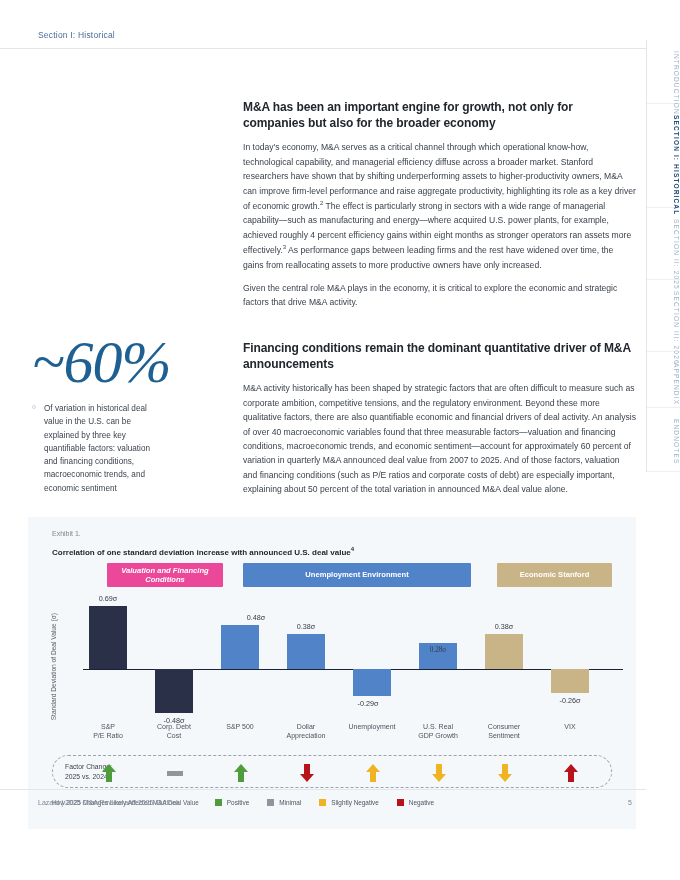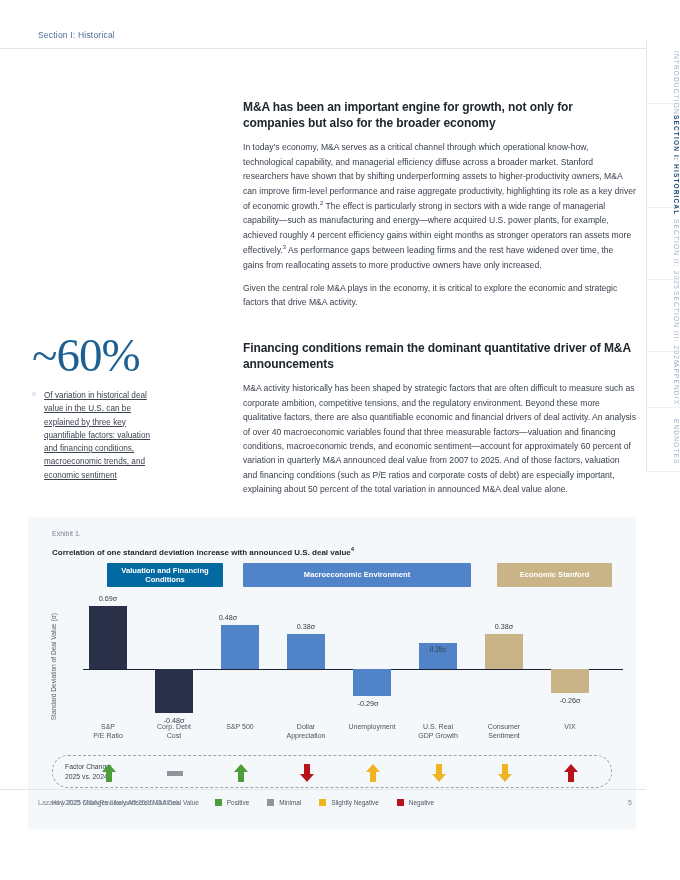--- a/index.html
+++ b/index.html
@@ -39,26 +39,27 @@
     color: #9fb3c8; padding: 11px 0; text-align: center;
     border-bottom: 1px solid #eceff3;
     white-space: nowrap;
   }
   .tab.active { color: #1f4e79; font-weight: bold; }
 
   
   .stat-wrap { position: absolute; left: 32px; top: 332px; width: 175px; }
   .stat-number {
     font-family: "Liberation Serif", serif;
-    font-size: 47px; color: #1f6092; font-weight: 300; line-height: 1;
+    font-size: 60px; color: #1f6092; font-weight: 300; line-height: 1;
     letter-spacing: -1px;
+    font-style: italic;
   }
   .stat-body {
     position: relative; margin-top: 10px; padding-left: 12px;
-    font-size: 8.2px; line-height: 1.62; color: #3c4350; width: 132px; text-decoration: underline;
+    font-size: 8.2px; line-height: 1.62; color: #3c4350; width: 132px;
   }
   .stat-bullet {
     position: absolute; left: 0; top: 3px; width: 4px; height: 4px;
     border: 1px solid #cfd8e2; border-radius: 50%;
   }
 
   
   .col { position: absolute; left: 243px; top: 99px; width: 393px; }
   h2.sub {
     font-size: 12px; line-height: 1.35; color: #22272f; font-weight: bold;
@@ -171,35 +172,35 @@
     <p class="body">Given the central role M&amp;A plays in the economy, it is critical to explore the economic and strategic factors that drive M&amp;A activity.</p>
     <h2 class="sub second">Financing conditions remain the dominant quantitative driver of M&amp;A announcements</h2>
     <p class="body">M&amp;A activity historically has been shaped by strategic factors that are often difficult to measure such as corporate ambition, competitive tensions, and the regulatory environment. Beyond these more qualitative factors, there are also quantifiable economic and financial drivers of deal activity. An analysis of over 40 macroeconomic variables found that three measurable factors—valuation and financing conditions, macroeconomic trends, and economic sentiment—account for approximately 60 percent of variation in quarterly M&amp;A announced deal value from 2007 to 2025. And of those factors, valuation and financing conditions (such as P/E ratios and corporate costs of debt) are especially important, explaining about 50 percent of the total variation in announced M&amp;A deal value alone.</p>
   </div>
 
   <div class="exhibit">
     <div class="ex-label">Exhibit 1.</div>
     <div class="ex-title"><span>Correlation of one standard deviation increase with announced U.S. deal value</span><sup>4</sup></div>
 
     <div id="groups">
-        <div class="grp" style="left: 79px; width: 116px; top: 46px; background: #0369a1;">Valuation and Financing Conditions</div>
-        <div class="grp" style="left: 215px; width: 228px; top: 46px; background: rgb(81, 131, 201);">Macroeconomic Environment</div>
+        <div class="grp" style="left: 79px; width: 116px; top: 46px; background: #ec4899; font-style: italic;">Valuation and Financing Conditions</div>
+        <div class="grp" style="left: 215px; width: 228px; top: 46px; background: rgb(81, 131, 201);">Unemployment Environment</div>
         <div class="grp" style="left: 469px; width: 115px; top: 46px; background: rgb(200, 180, 135);">Economic Stanford</div>
       </div>
 
     <div class="chart">
       <div class="ylabel">Standard Deviation of Deal Value (σ)</div>
       <div class="axis" id="zero-axis" style="top: 152px;"></div>
       <div id="bars">
           <div class="bar" style="left: 61px; height: 63.48px; top: 88.52px; background: rgb(43, 48, 73);"></div>
           <div class="bar-val" style="left: 50px; top: 76.52px;">0.69σ</div>
           <div class="bar" style="left: 127px; height: 44.16px; top: 152px; background: rgb(43, 48, 73);"></div>
           <div class="bar-val" style="left: 116px; top: 199.16px;">-0.48σ</div>
           <div class="bar" style="left: 193px; height: 44.16px; top: 107.84px; background: rgb(81, 131, 201);"></div>
-          <div class="bar-val" style="left: 170px; top: 95.84px;">0.48σ</div>
+          <div class="bar-val" style="left: 198px; top: 95.84px;">0.48σ</div>
           <div class="bar" style="left: 259px; height: 34.96px; top: 117.04px; background: rgb(81, 131, 201);"></div>
           <div class="bar-val" style="left: 248px; top: 105.04px;">0.38σ</div>
           <div class="bar" style="left: 325px; height: 26.68px; top: 152px; background: rgb(81, 131, 201);"></div>
           <div class="bar-val" style="left: 310px; top: 181.68px;">-0.29σ</div>
           <div class="bar" style="left: 391px; height: 25.76px; top: 126.24px; background: rgb(81, 131, 201);"></div>
           <div class="bar-val" style="left: 380px; top: 129px; font-family: Liberation Serif, serif;">0.28σ</div>
           <div class="bar" style="left: 457px; height: 34.96px; top: 117.04px; background: rgb(200, 180, 135);"></div>
           <div class="bar-val" style="left: 446px; top: 105.04px;">0.38σ</div>
           <div class="bar" style="left: 523px; height: 23.92px; top: 152px; background: rgb(200, 180, 135);"></div>
           <div class="bar-val" style="left: 512px; top: 178.92px;">-0.26σ</div>

